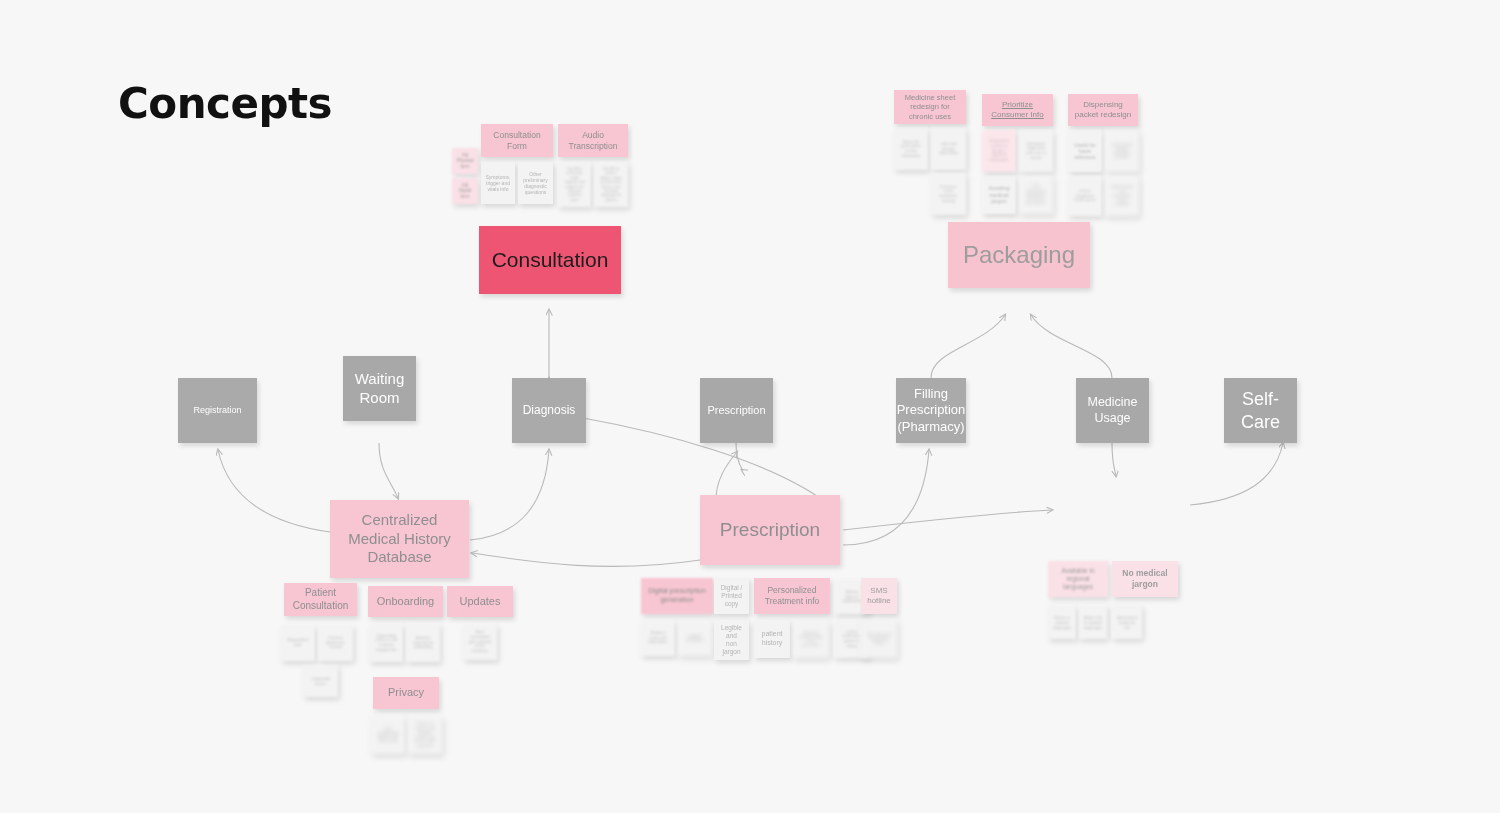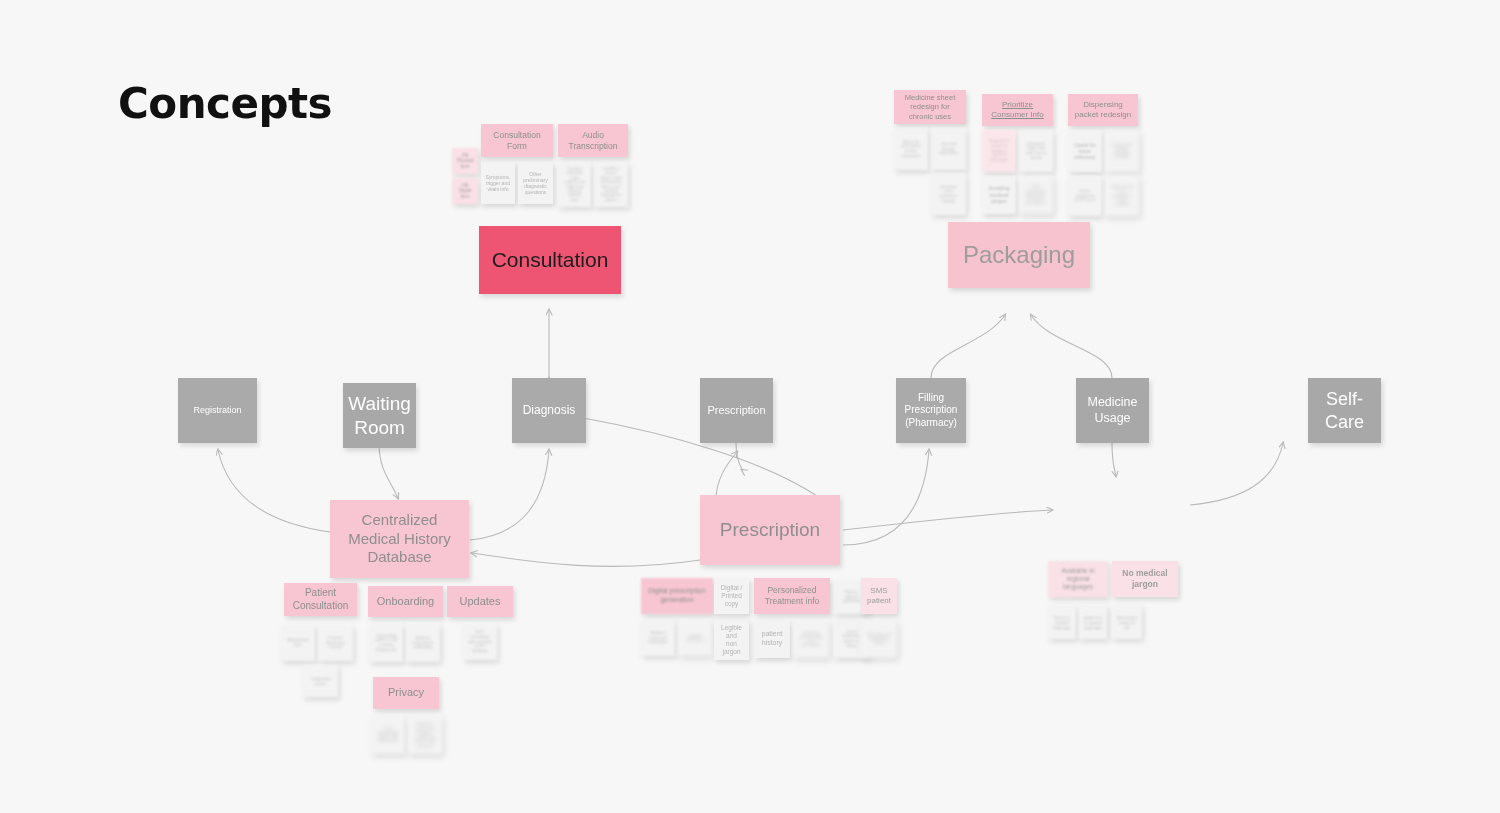--- a/index.html
+++ b/index.html
@@ -121,26 +121,26 @@
 
   <div class="card pink-mid b1" style="left:1068px;top:94px;width:70px;height:32px;font-size:8px;">Dispensing packet redesign</div>
   <div class="card note-white b2" style="left:1068px;top:130px;width:34px;height:42px;font-size:5px;">Useful for future reference</div>
   <div class="card note-white b4" style="left:1105px;top:130px;width:34px;height:42px;font-size:3.4px;">personalized dosage information per taken</div>
   <div class="card note-white b3" style="left:1068px;top:176px;width:34px;height:40px;font-size:3.8px;">ensure compliance in full course</div>
   <div class="card note-white b4" style="left:1105px;top:176px;width:34px;height:40px;font-size:3.4px;">simplex based on its convenience for all schedules</div>
 
   <div class="card hero-soft" style="left:948px;top:222px;width:142px;height:66px;font-size:24px;">Packaging</div>
 
   <div class="card proc blur" style="left:178px;top:378px;width:79px;height:65px;font-size:9px;">Registration</div>
-  <div class="card proc sharp" style="left:343px;top:383px;width:73px;height:65px;font-size:19px;">Waiting Room</div>
+  <div class="card proc sharp" style="left:343px;top:356px;width:73px;height:65px;font-size:15px;">Waiting Room</div>
   <div class="card proc blur" style="left:512px;top:378px;width:74px;height:65px;font-size:12px;">Diagnosis</div>
   <div class="card proc sharp" style="left:700px;top:378px;width:73px;height:65px;font-size:11px;">Prescription</div>
-  <div class="card proc blur" style="left:896px;top:378px;width:70px;height:65px;font-size:10px;">Filling Prescription (Pharmacy)</div>
+  <div class="card proc blur" style="left:896px;top:378px;width:70px;height:65px;font-size:13px;">Filling Prescription (Pharmacy)</div>
   <div class="card proc sharp" style="left:1076px;top:378px;width:73px;height:65px;font-size:12.5px;">Medicine Usage</div>
-  <div class="card proc sharp" style="left:1308px;top:378px;width:73px;height:65px;font-size:18px;">Self-Care</div>
+  <div class="card proc sharp" style="left:1224px;top:378px;width:73px;height:65px;font-size:18px;">Self-Care</div>
 
   <div class="card pink-mid" style="left:330px;top:500px;width:139px;height:78px;font-size:15px;">Centralized Medical History Database</div>
 
   <div class="card pink-mid b1" style="left:284px;top:583px;width:73px;height:33px;font-size:10px;">Patient Consultation</div>
   <div class="card note-white b3" style="left:281px;top:625px;width:34px;height:36px;font-size:3.8px;">Biographical data</div>
   <div class="card note-white b3" style="left:318px;top:625px;width:35px;height:36px;font-size:3.8px;">Previous Medication Courses</div>
   <div class="card note-white b3" style="left:303px;top:665px;width:35px;height:32px;font-size:4px;">Congenital Issues</div>
 
   <div class="card pink-mid" style="left:368px;top:586px;width:75px;height:31px;font-size:11px;">Onboarding</div>
   <div class="card note-white b3" style="left:369px;top:624px;width:34px;height:38px;font-size:3.8px;">Onboarding online or call or during hospital visit</div>
@@ -162,21 +162,21 @@
   <div class="card note-white b1" style="left:714px;top:578px;width:35px;height:36px;font-size:6.5px;">Digital / Printed copy</div>
   <div class="card note-white b1" style="left:714px;top:620px;width:35px;height:40px;font-size:6.5px;">Legible and non jargon</div>
 
   <div class="card pink-mid b1" style="left:754px;top:578px;width:76px;height:36px;font-size:8.5px;">Personalized Treatment info</div>
   <div class="card note-white b1" style="left:754px;top:620px;width:36px;height:38px;font-size:7px;">patient history</div>
   <div class="card note-white b4" style="left:793px;top:620px;width:36px;height:38px;font-size:3.4px;">Interactive translate widget in the prescription</div>
 
   <div class="card note-white b3" style="left:834px;top:580px;width:35px;height:34px;font-size:3.8px;">System regional explanation</div>
   <div class="card note-white b3" style="left:834px;top:620px;width:35px;height:38px;font-size:3.8px;">current medication patient is taking</div>
 
-  <div class="card pink-light b1" style="left:861px;top:578px;width:36px;height:36px;font-size:8px;">SMS patient</div>
+  <div class="card pink-light b1" style="left:861px;top:578px;width:36px;height:36px;font-size:8px;">SMS hotline</div>
   <div class="card note-white b4" style="left:861px;top:620px;width:36px;height:38px;font-size:3.4px;">QR code based order library linking</div>
 
 
   <div class="card pink-light b2" style="left:1048px;top:561px;width:60px;height:36px;font-size:6.5px;">Available in regional languages</div>
   <div class="card note-white b3" style="left:1048px;top:605px;width:28px;height:34px;font-size:4px;">Videos in regional languages</div>
   <div class="card note-white b3" style="left:1079px;top:605px;width:28px;height:34px;font-size:4px;">Audio info in regional languages</div>
 
   <div class="card pink-light b1" style="left:1112px;top:561px;width:66px;height:36px;font-size:8.5px;font-weight:bold;">No medical jargon</div>
   <div class="card note-white b3" style="left:1112px;top:605px;width:30px;height:34px;font-size:4px;">Automated media for UIs</div>
 

